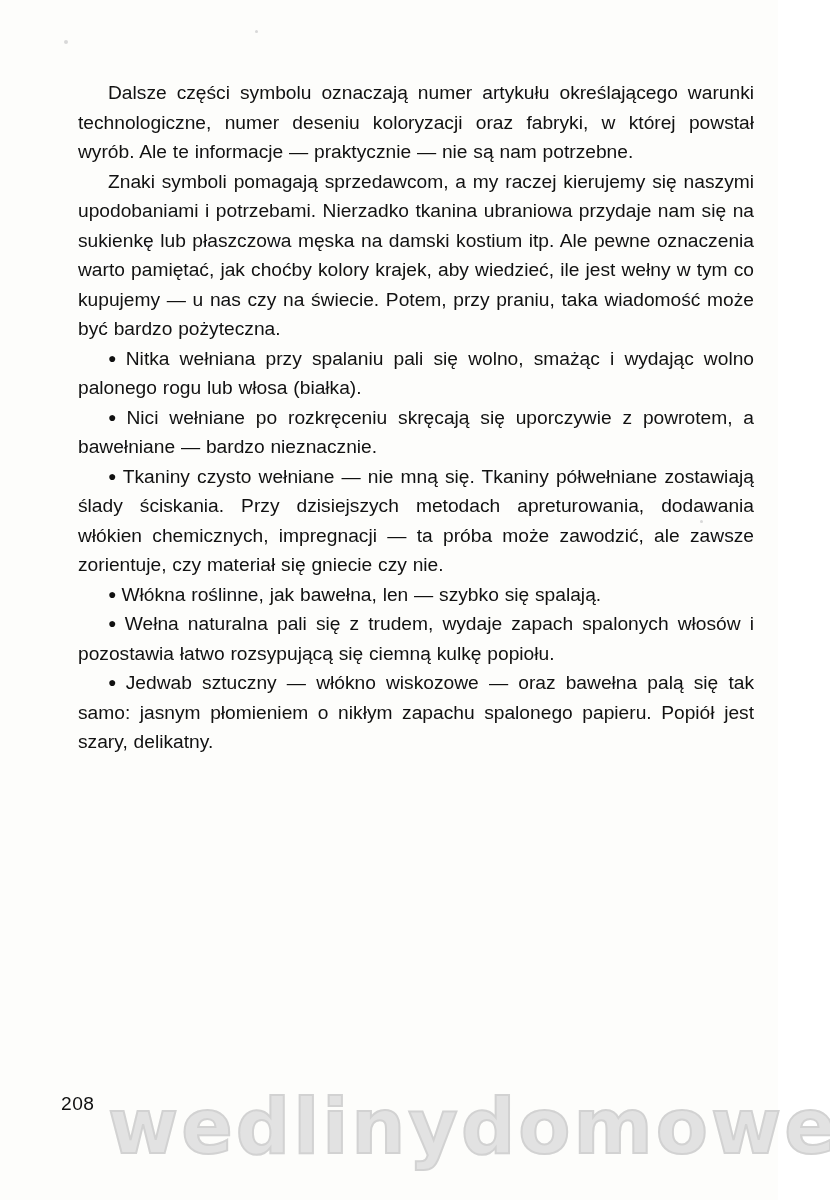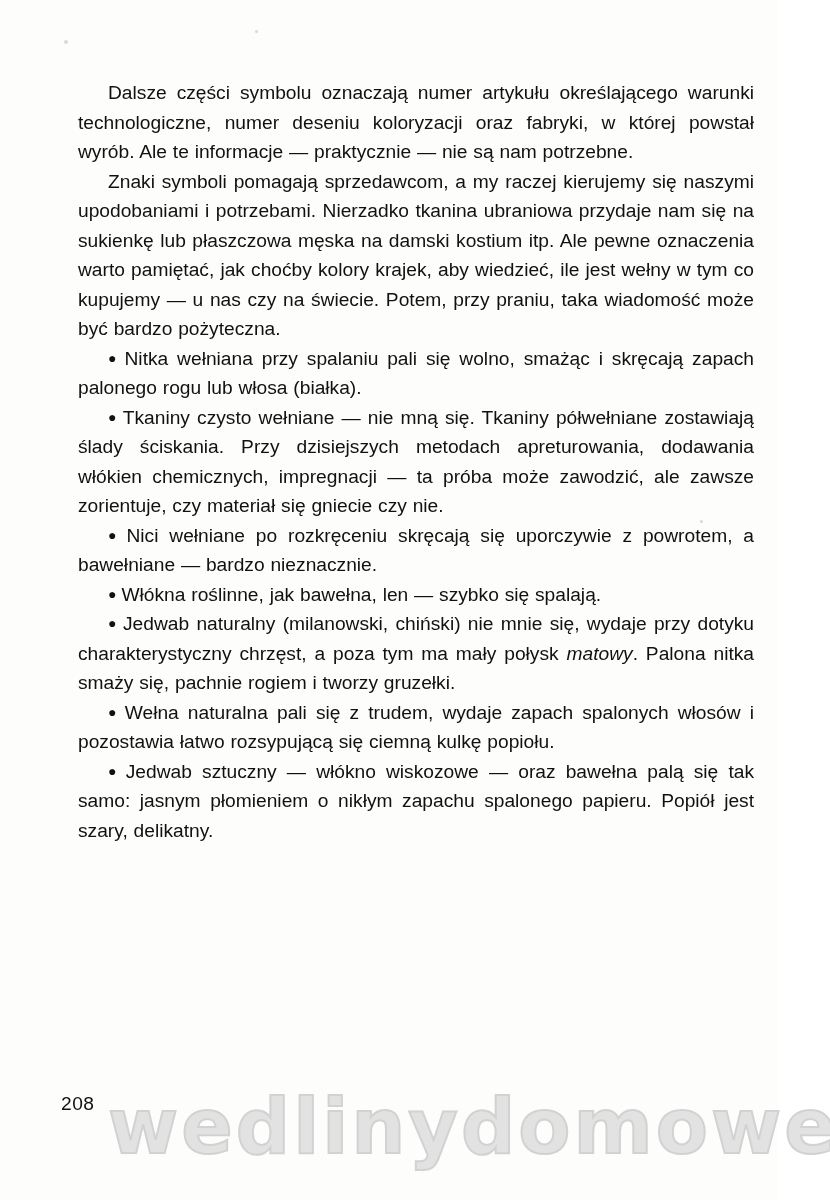--- a/index.html
+++ b/index.html
@@ -98,30 +98,29 @@
   <div class="speck" style="left:255px; top:30px; width:3px; height:3px;"></div>
   <div class="speck" style="left:700px; top:520px; width:3px; height:3px;"></div>
 
   <div class="content">
 
     <p class="para indent">Dalsze części symbolu oznaczają numer artykułu określającego warunki technologiczne, numer deseniu koloryzacji oraz fabryki, w której powstał wyrób. Ale te informacje — praktycznie — nie są nam potrzebne.</p>
 
     <p class="para indent">Znaki symboli pomagają sprzedawcom, a my raczej kierujemy się naszymi upodobaniami i potrzebami. Nierzadko tkanina ubraniowa przydaje nam się na sukienkę lub płaszczowa męska na damski kostium itp. Ale pewne oznaczenia warto pamiętać, jak choćby kolory krajek, aby wiedzieć, ile jest wełny w tym co kupujemy — u nas czy na świecie. Potem, przy praniu, taka wiadomość może być bardzo pożyteczna.</p>
 
 
-    <p class="para bullet"><span class="bullet-dot">●</span><span>Nitka wełniana przy spalaniu pali się wolno, smażąc i skręcają zapach palonego rogu lub włosa (białka).</span></p>
+    <p class="para bullet"><span class="bullet-dot">●</span><span>Nitka wełniana przy spalaniu pali się wolno, smażąc i wydając wolno palonego rogu lub włosa (białka).</span></p>
+
+    <p class="para bullet"><span class="bullet-dot">●</span><span>Nici wełniane po rozkręceniu skręcają się uporczywie z powrotem, a bawełniane — bardzo nieznacznie.</span></p>
 
     <p class="para bullet"><span class="bullet-dot">●</span><span>Tkaniny czysto wełniane — nie mną się. Tkaniny półwełniane zostawiają ślady ściskania. Przy dzisiejszych metodach apreturowania, dodawania włókien chemicznych, impregnacji — ta próba może zawodzić, ale zawsze zorientuje, czy materiał się gniecie czy nie.</span></p>
-
-    <p class="para bullet"><span class="bullet-dot">●</span><span>Nici wełniane po rozkręceniu skręcają się uporczywie z powrotem, a bawełniane — bardzo nieznacznie.</span></p>
 
 
     <p class="para bullet"><span class="bullet-dot">●</span><span>Włókna roślinne, jak bawełna, len — szybko się spalają.</span></p>
 
-    <p class="para bullet"><span class="bullet-dot">●</span><span>Jedwab naturalny (milanowski, chiński) nie mnie się, wydaje przy dotyku charakterystyczny chrzęst, a poza tym ma mały połysk </span><i class="ital">matowy</i><span>. Palona nitka smaży się, pachnie rogiem i tworzy gruzełki.</span></p>
 
 
     <p class="para bullet"><span class="bullet-dot">●</span><span>Wełna naturalna pali się z trudem, wydaje zapach spalonych włosów i pozostawia łatwo rozsypującą się ciemną kulkę popiołu.</span></p>
 
 
 
     <p class="para bullet"><span class="bullet-dot">●</span><span>Jedwab sztuczny — włókno wiskozowe — oraz bawełna palą się tak samo: jasnym płomieniem o nikłym zapachu spalonego papieru. Popiół jest szary, delikatny.</span></p>
 
   </div>
 

